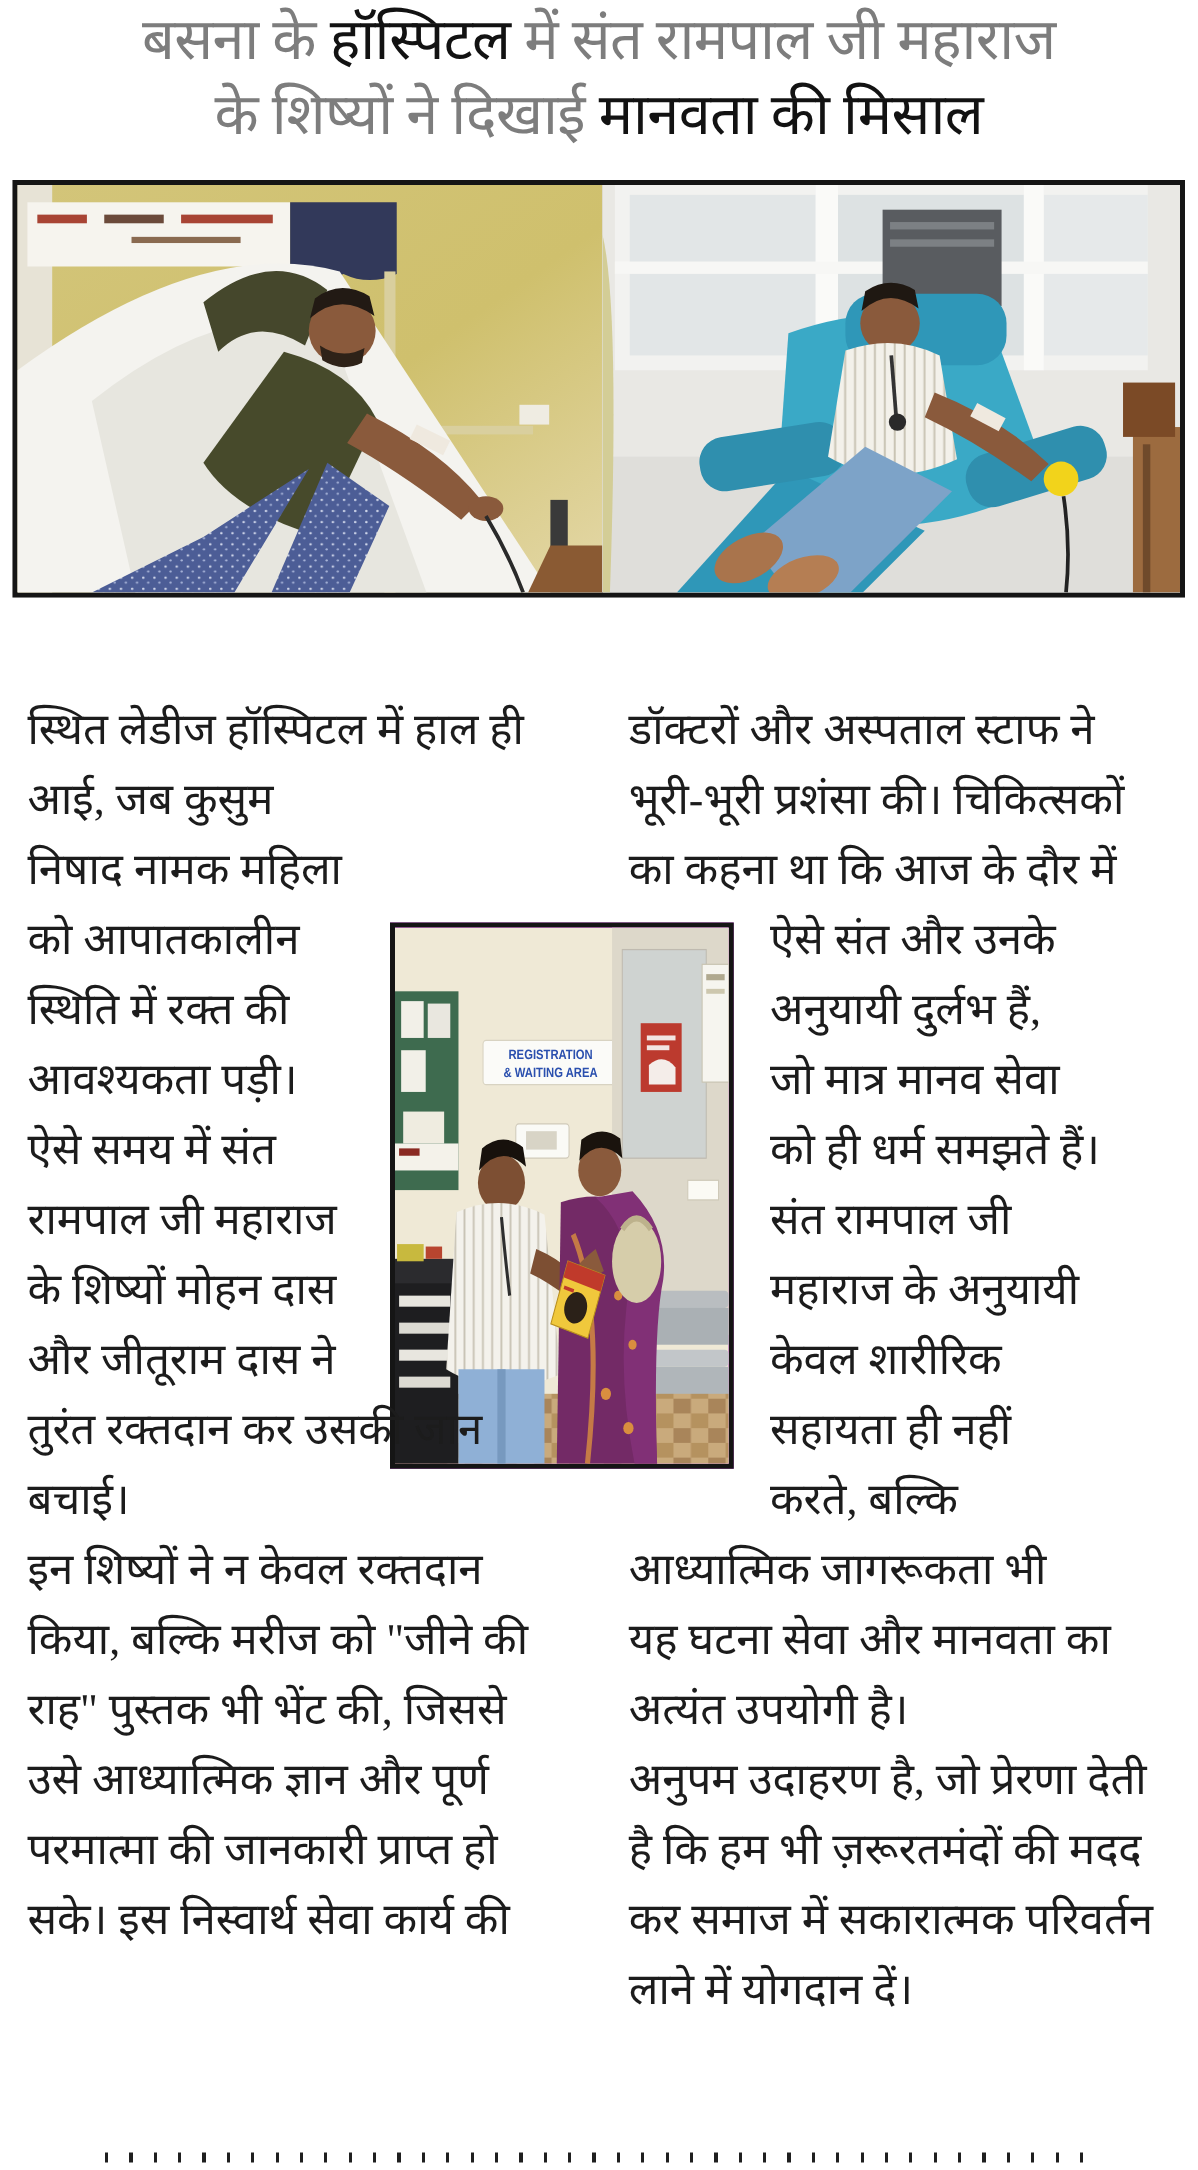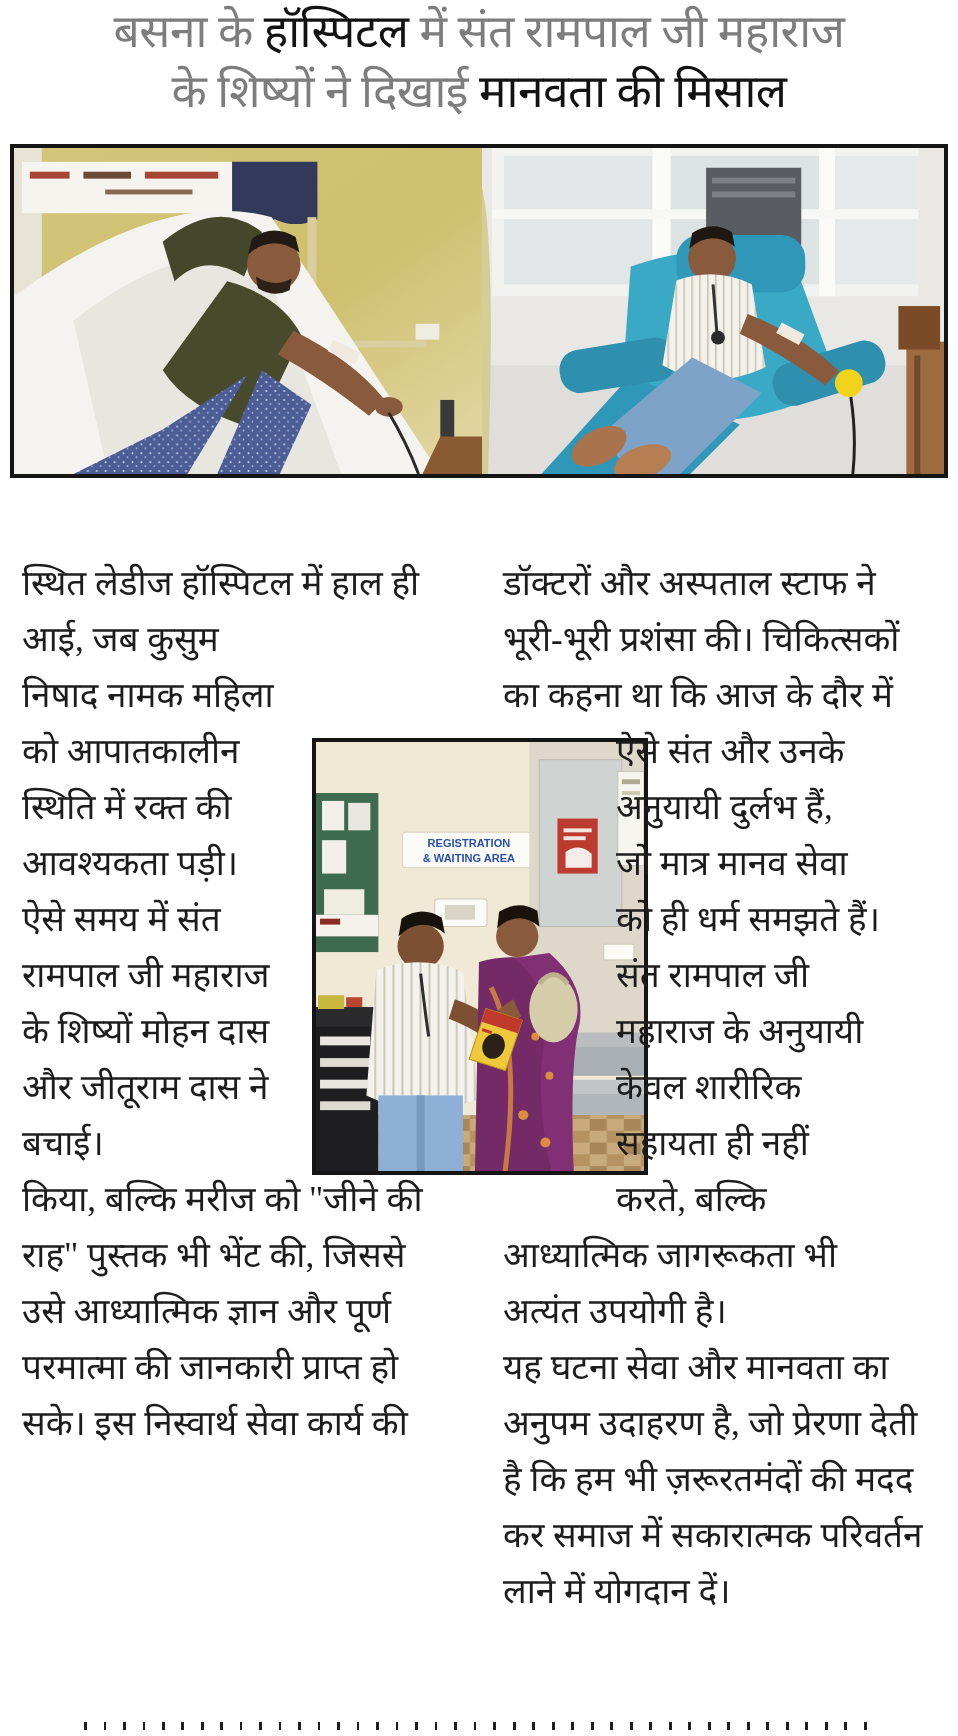--- a/index.html
+++ b/index.html
@@ -18,21 +18,21 @@
   .headline .muted{color:#7d7d7d;}
   .headline .strong{color:#121212;}
   
   .photo-strip{
     position:absolute; left:10px; top:144px; width:938px; height:334px;
     border:4px solid #151515; box-sizing:border-box;
     display:flex; background:#ddd;
   }
   .photo-strip svg{display:block; height:100%;}
   .photo-mid{
-    position:absolute; left:312px; top:738px; width:336px; height:437px;
+    position:absolute; left:312px; top:738px; width:275px; height:437px;
     border:4px solid #151515; box-sizing:border-box; background:#d946ef;
   }
   .photo-mid svg{display:block; width:100%; height:100%;}
   
   .col{
     position:absolute; top:556px;
     font-size:35px; line-height:56px;
   }
   .col-left{left:22px;  width:440px;}
   .col-right{left:503px; width:442px;}
@@ -259,21 +259,23 @@
     <div class="line">स्थित लेडीज हॉस्पिटल में हाल ही</div>
     <div class="line">आई, जब कुसुम</div>
     <div class="line">निषाद नामक महिला</div>
     <div class="line">को आपातकालीन</div>
     <div class="line">स्थिति में रक्त की</div>
     <div class="line">आवश्यकता पड़ी।</div>
     <div class="line">ऐसे समय में संत</div>
     <div class="line">रामपाल जी महाराज</div>
     <div class="line">के शिष्यों मोहन दास</div>
     <div class="line">और जीतूराम दास ने</div>
+    <div class="line">तुरंत रक्तदान कर उसकी जान</div>
     <div class="line">बचाई।</div>
+    <div class="line">इन शिष्यों ने न केवल रक्तदान</div>
     <div class="line">किया, बल्कि मरीज को "जीने की</div>
     <div class="line">राह" पुस्तक भी भेंट की, जिससे</div>
     <div class="line">उसे आध्यात्मिक ज्ञान और पूर्ण</div>
     <div class="line">परमात्मा की जानकारी प्राप्त हो</div>
     <div class="line">सके। इस निस्वार्थ सेवा कार्य की</div>
   </div>
 
   <div class="col col-right">
     <div class="line">डॉक्टरों और अस्पताल स्टाफ ने</div>
     <div class="line">भूरी-भूरी प्रशंसा की। चिकित्सकों</div>
@@ -281,22 +283,22 @@
     <div class="line indent">ऐसे संत और उनके</div>
     <div class="line indent">अनुयायी दुर्लभ हैं,</div>
     <div class="line indent">जो मात्र मानव सेवा</div>
     <div class="line indent">को ही धर्म समझते हैं।</div>
     <div class="line indent">संत रामपाल जी</div>
     <div class="line indent">महाराज के अनुयायी</div>
     <div class="line indent">केवल शारीरिक</div>
     <div class="line indent">सहायता ही नहीं</div>
     <div class="line indent">करते, बल्कि</div>
     <div class="line">आध्यात्मिक जागरूकता भी</div>
+    <div class="line">यह घटना सेवा और मानवता का</div>
     <div class="line">अत्यंत उपयोगी है।</div>
-    <div class="line">यह घटना सेवा और मानवता का</div>
     <div class="line">अनुपम उदाहरण है, जो प्रेरणा देती</div>
     <div class="line">है कि हम भी ज़रूरतमंदों की मदद</div>
     <div class="line">कर समाज में सकारात्मक परिवर्तन</div>
     <div class="line">लाने में योगदान दें।</div>
   </div>
 
   <div class="dotted-rule"></div>
 
 </div>
 

